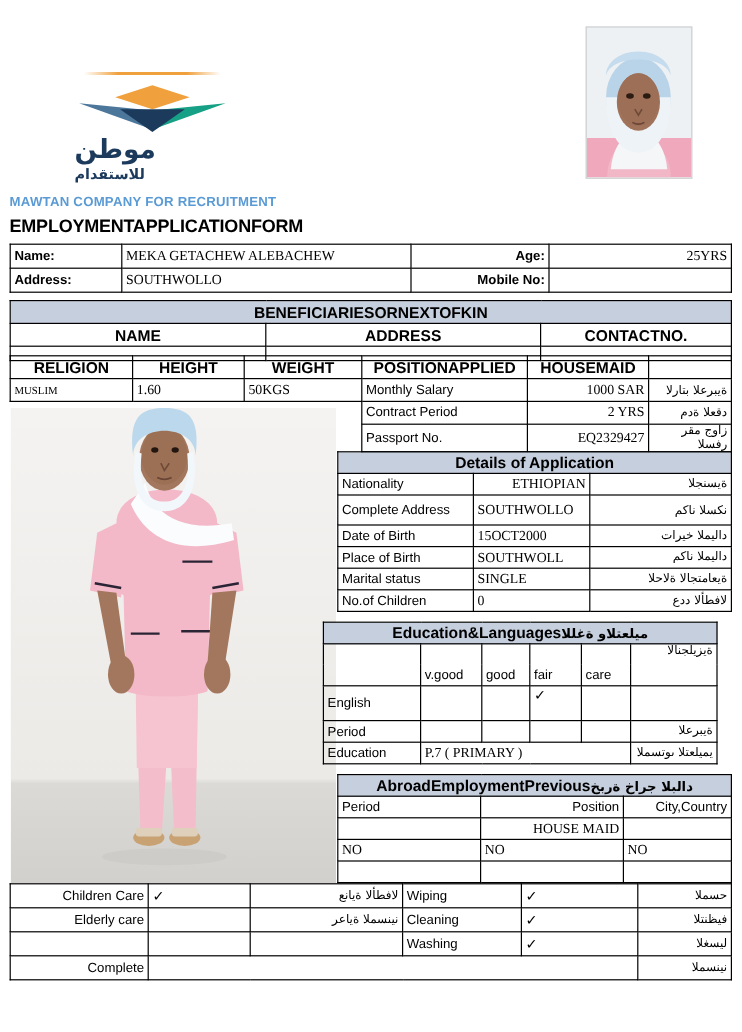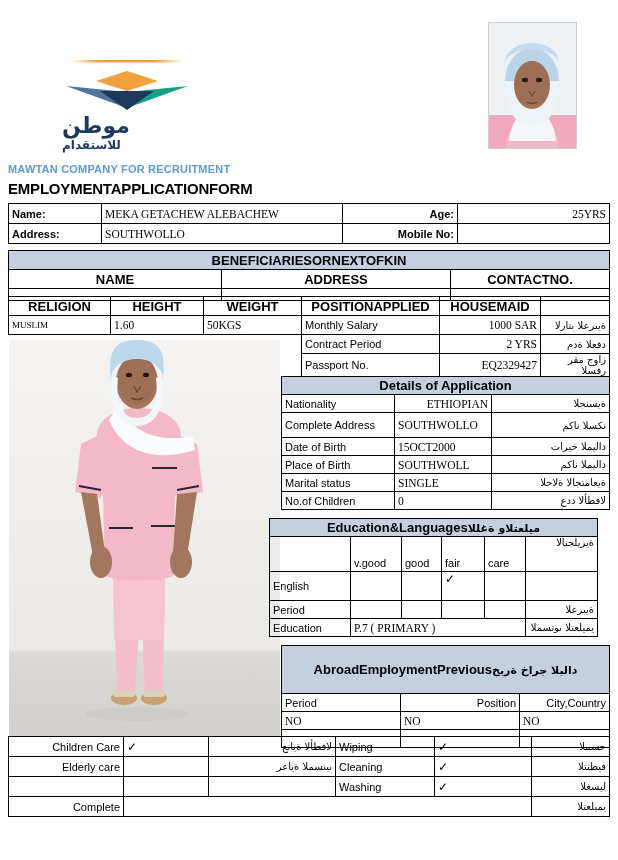--- a/index.html
+++ b/index.html
@@ -329,28 +329,33 @@
     <td>Education</td>
     <td colspan="4" class="serif">P.7 ( PRIMARY )</td>
     <td class="ar">المستوى التعليمي</td>
   </tr>
 </tbody>
   </table>
 
 <table class="t-abroad">
   <tbody>
       <tr>
-    <td colspan="3" class="hdrband" style="padding:15px">
+    <td colspan="3" class="hdrband" style="padding:0">
       <span>AbroadEmploymentPrevious</span><span class="ar" style="font-size:11px">خبرة خارج البلاد</span>
     </td>
   </tr>
   <tr>
     <td style="width:112px">Period</td>
     <td style="width:112px" class="c">Position</td>
     <td class="c">City,Country</td>
+  </tr>
+  <tr>
+    <td class="serif"></td>
+    <td class="serif c">HOUSE MAID</td>
+    <td class="serif"></td>
   </tr>
   <tr>
     <td class="serif">NO</td>
     <td class="serif">NO</td>
     <td class="serif">NO</td>
   </tr>
   <tr>
     <td class="serif"></td>
     <td class="serif"></td>
     <td class="serif"></td>
@@ -385,16 +390,16 @@
     <td class="ar"></td>
     <td>Washing</td>
     <td class="tick">✓</td>
     <td class="ar">الغسيل</td>
   </tr>
 
 
   <tr>
     <td class="c">Complete</td>
     <td colspan="4" class="serif"></td>
-    <td class="ar">التعليمي</td>
+    <td class="ar">المسنين</td>
   </tr>
 </tbody>
   </table>
 
 </body></html>

